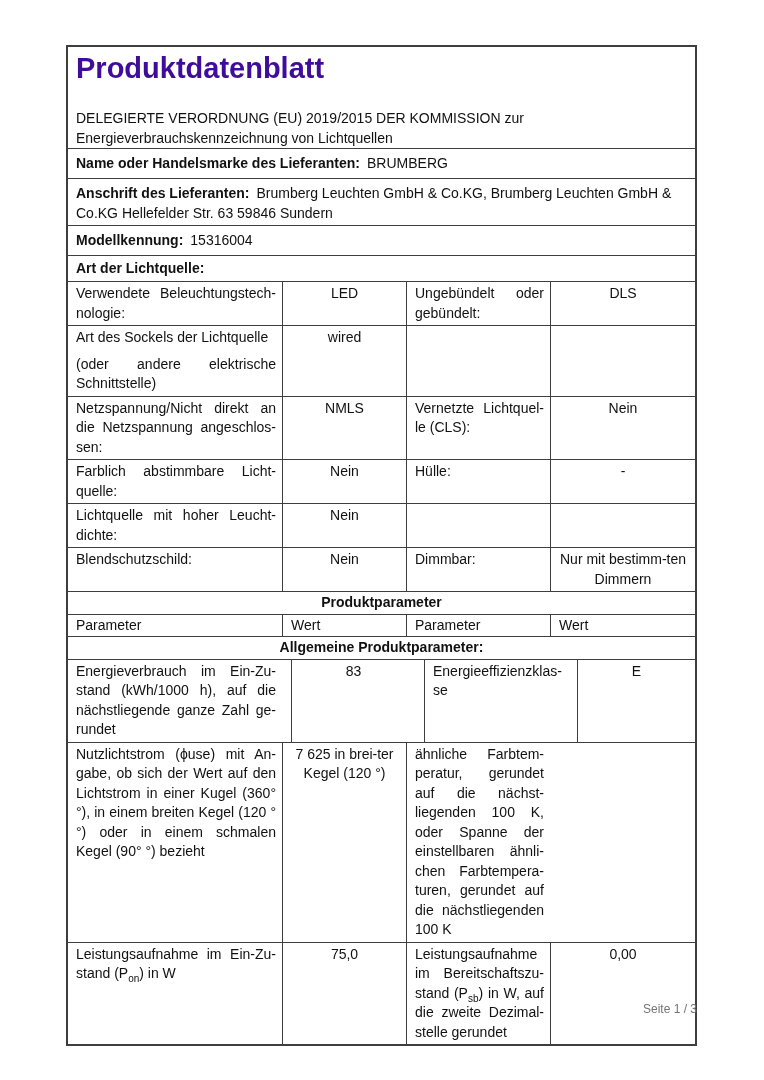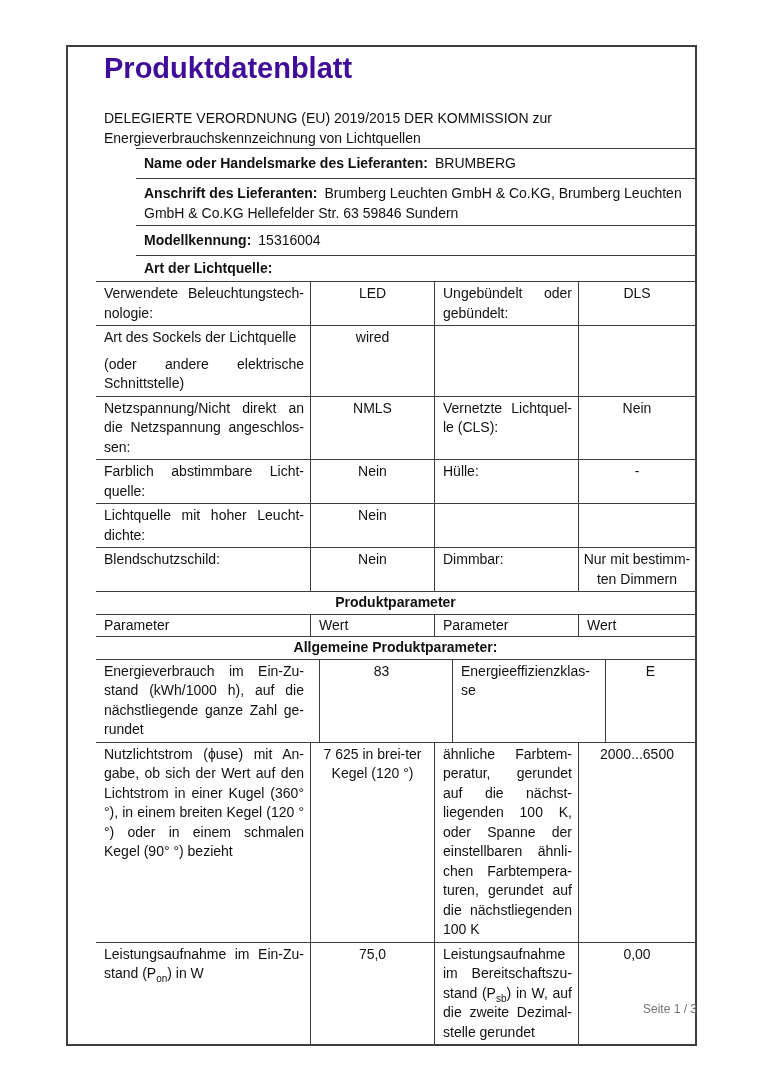--- a/index.html
+++ b/index.html
@@ -22,21 +22,20 @@
   .sheet {
     position: absolute;
     left: 66px;
     top: 45px;
     width: 631px;
     border: 2px solid #3e3e3e;
     box-sizing: border-box;
     background: #ffffff;
     font-size: 14px;
     line-height: 19.5px;
-    padding-left: 28px;
   }
   .sheet * { box-sizing: border-box; }
 
   .head-block {
     min-height: 86px;
     padding: 3px 9px 0 8px;
   }
   .doc-title {
     font-size: 29px;
     line-height: 36px;
@@ -44,21 +43,20 @@
     letter-spacing: 0px;
   }
   .doc-subtitle {
     margin-top: 22px;
     line-height: 20px;
   }
 
   .info-row {
     border-top: 1.5px solid #3e3e3e;
     padding: 5px 9px 2px 8px;
-    margin-left: 40px;
   }
   .info-row .lbl { font-weight: bold; }
   .info-row .val { margin-left: 7px; }
   .r-name  { min-height: 30px; }
   .r-addr  { min-height: 44px; }
   .r-model { min-height: 30px; }
   .r-art   { min-height: 26px; padding-top: 3px; }
 
   .grid-row {
     border-top: 1.5px solid #3e3e3e;
@@ -197,21 +195,20 @@
       <div class="c param">Energieverbrauch im Ein-Zu-stand (kWh/1000 h), auf die nächstliegende ganze Zahl ge-rundet</div>
       <div class="c value">83</div>
       <div class="c param">Energieeffizienzklas-se</div>
       <div class="c value">E</div>
     </div>
 
     <div class="grid-row rH">
       <div class="c param">Nutzlichtstrom (ϕuse) mit An-gabe, ob sich der Wert auf den Lichtstrom in einer Kugel (360° °), in einem breiten Kegel (120 °°) oder in einem schmalen Kegel (90° °) bezieht</div>
       <div class="c value">7 625 in brei-ter Kegel (120 °)</div>
       <div class="c param">ähnliche Farbtem-peratur, gerundet auf die nächst-liegenden 100 K, oder Spanne der einstellbaren ähnli-chen Farbtempera-turen, gerundet auf die nächstliegenden 100 K</div>
-      <div class="c value">2000...6500</div>
     </div>
 
     <div class="grid-row rI">
       <div class="c param"><span>Leistungsaufnahme im Ein-Zu-stand (P</span><sub>on</sub><span>) in W</span></div>
       <div class="c value">75,0</div>
       <div class="c param"><span>Leistungsaufnahme im Bereitschaftszu-stand (P</span><sub>sb</sub><span>) in W, auf die zweite Dezimal-stelle gerundet</span></div>
       <div class="c value">0,00</div>
     </div>
 
   </div>

